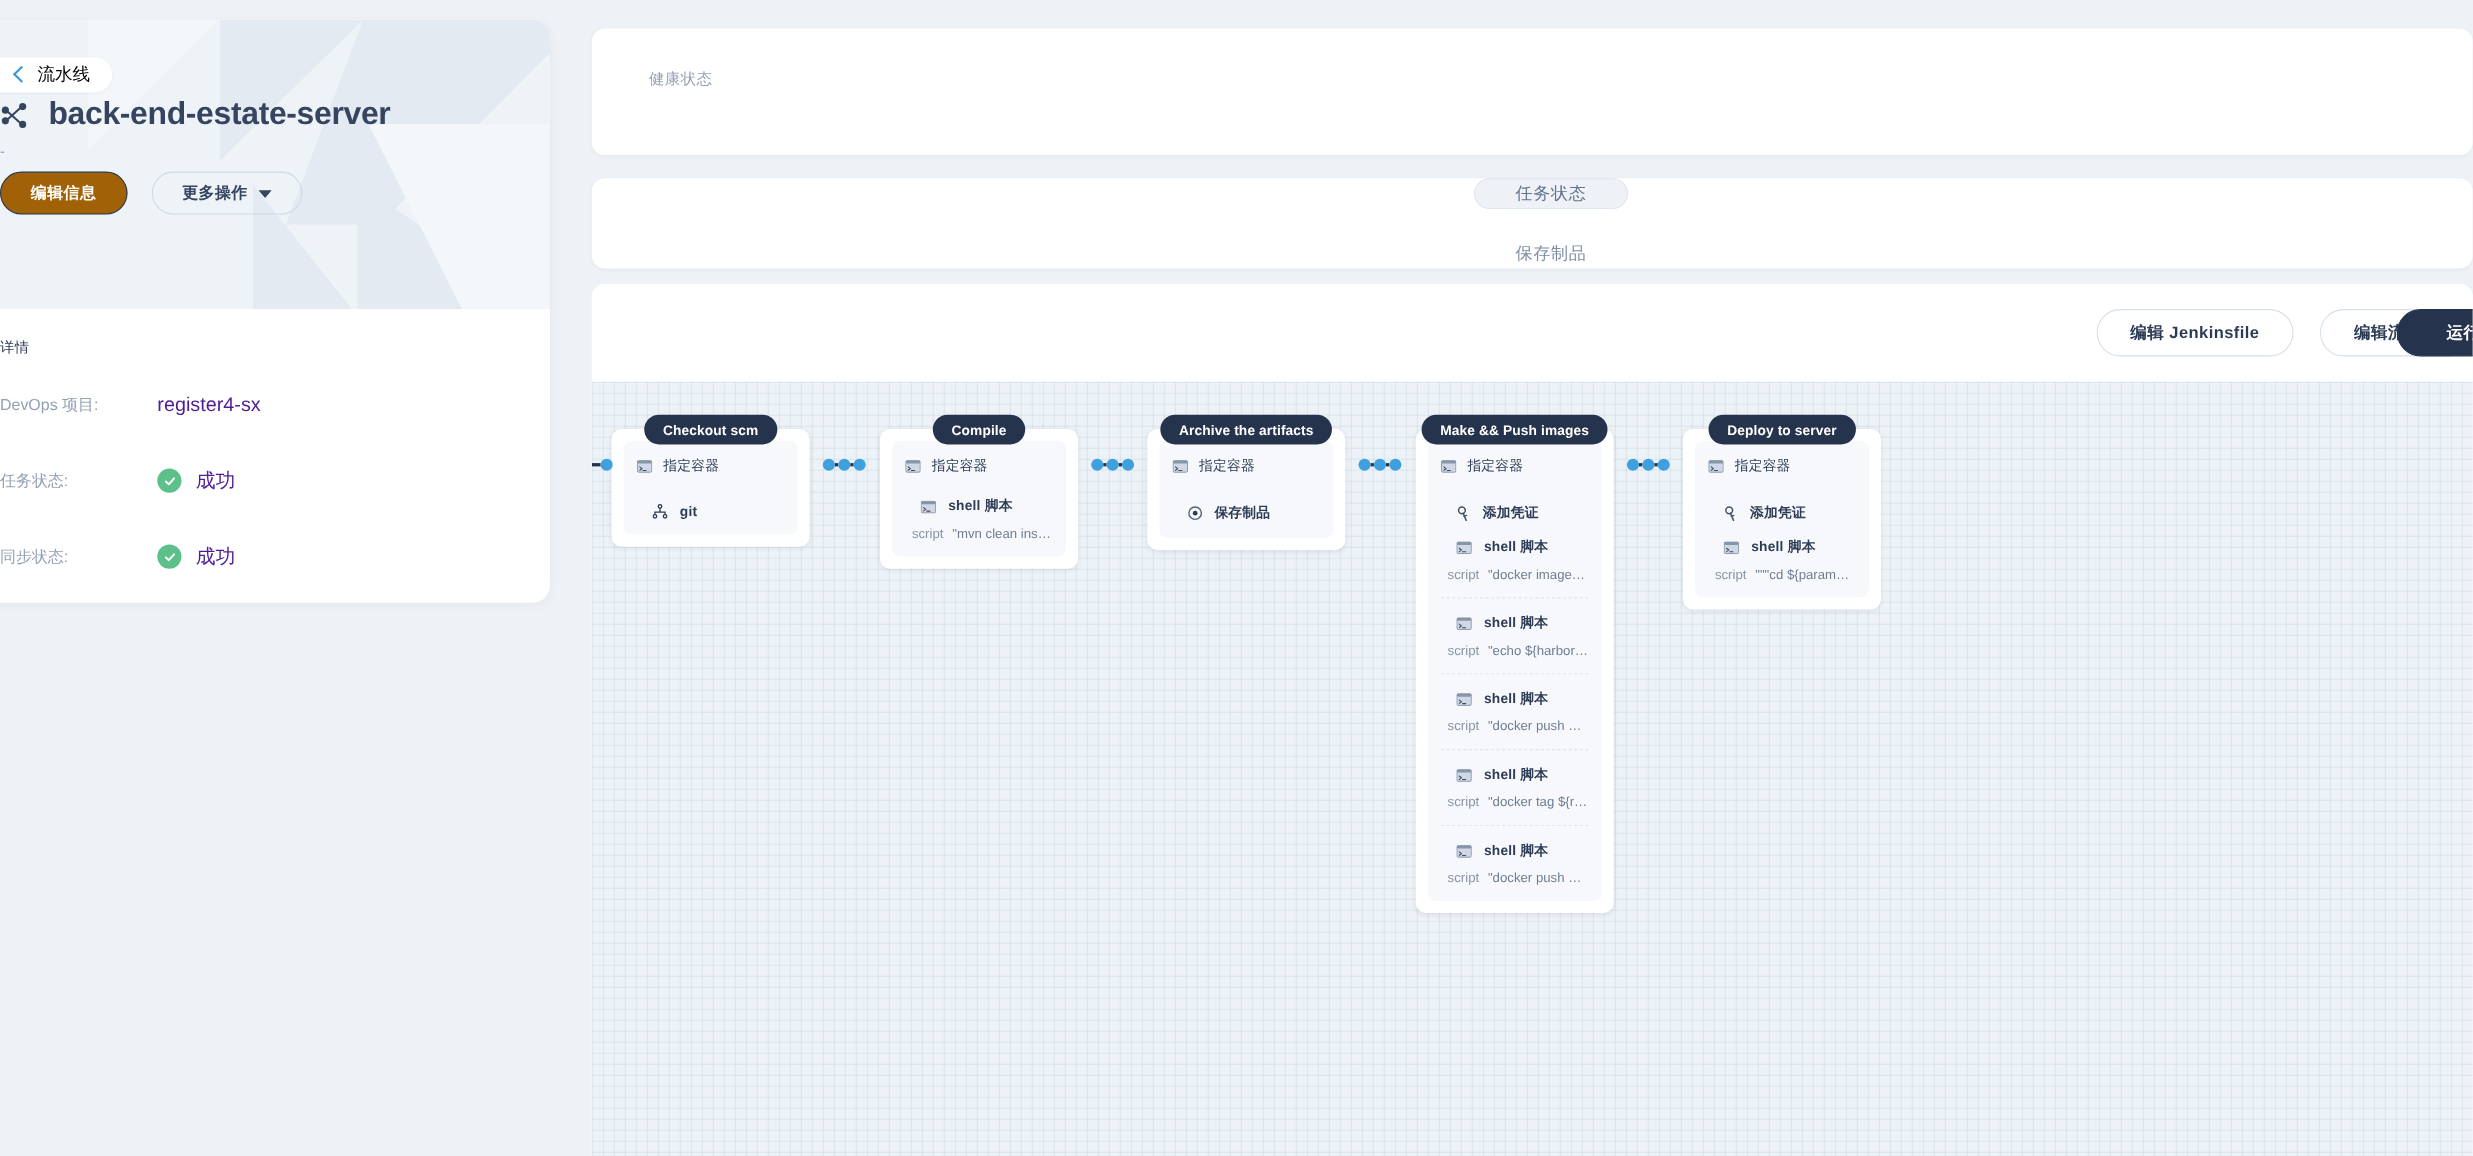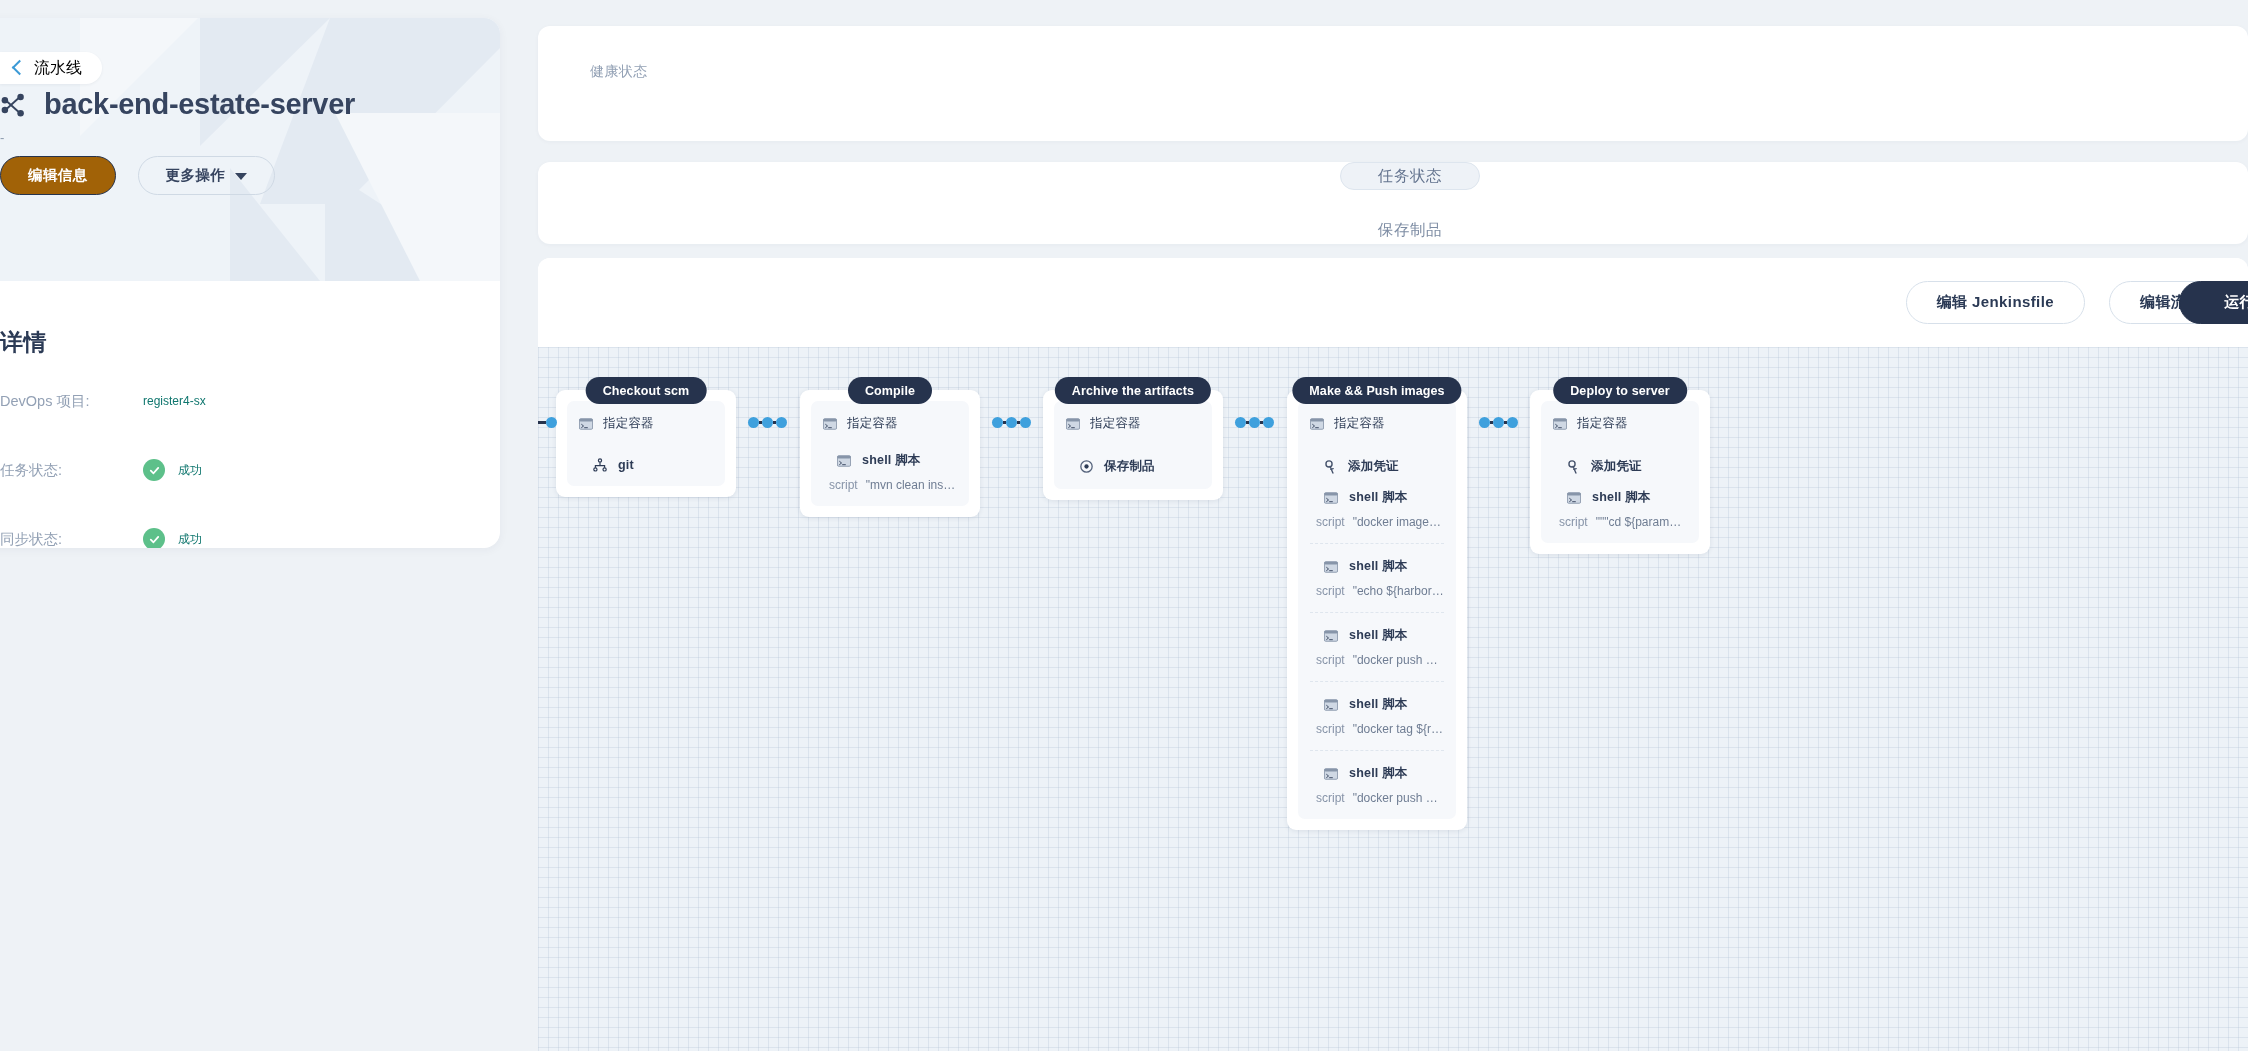--- a/index.html
+++ b/index.html
@@ -76,32 +76,32 @@
   }
   .btn-dark { background: #a16207; color: #fff; border: 1px solid #26334d; }
   .btn-ghost { background: transparent; color: #36445f; border: 1px solid #cfd9e4; }
   .caret-dn {
     width: 0; height: 0; display:block;
     border-left: 6px solid transparent; border-right: 6px solid transparent;
     border-top: 7px solid #36445f; margin-top: 2px;
   }
 
   .side-body { padding: 26px 36px 0 180px; }
-  .side-h2 { font-size: 23px; font-weight: 700; color: #2b3a55; letter-spacing: .4px; margin-top: 20px; }
+  .side-h2 { font-size: 13px; font-weight: 400; color: #2b3a55; letter-spacing: .4px; }
   .detail-list { margin-top: 26px; }
   .detail-row {
     display: flex; align-items: center;
     height: 34px; margin-bottom: 35px;
   }
   .detail-label {
     width: 143px; flex: none;
     font-size: 14.5px; color: #93a1b5;
   }
   .detail-value {
-    font-size: 12px; color: #0f766e;
+    font-size: 18px; color: #4c1d95;
     display: flex; align-items: center; gap: 13px;
   }
   .ok-circle {
     width: 22px; height: 22px; border-radius: 50%;
     background: #5dc08a; flex: none;
     display: flex; align-items: center; justify-content: center;
   }
   .ok-circle svg { display: block; }
 
   

